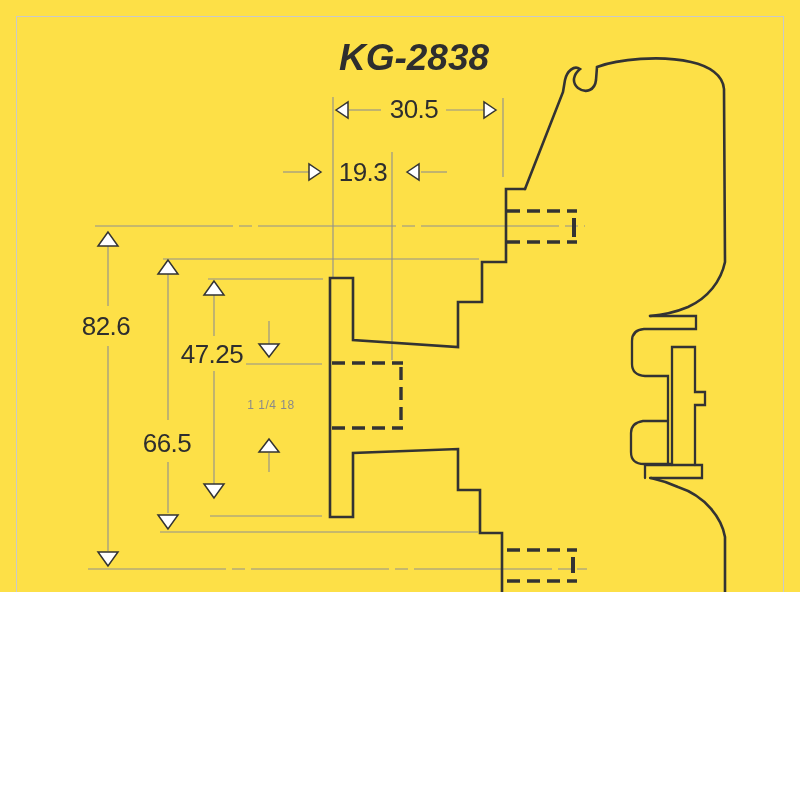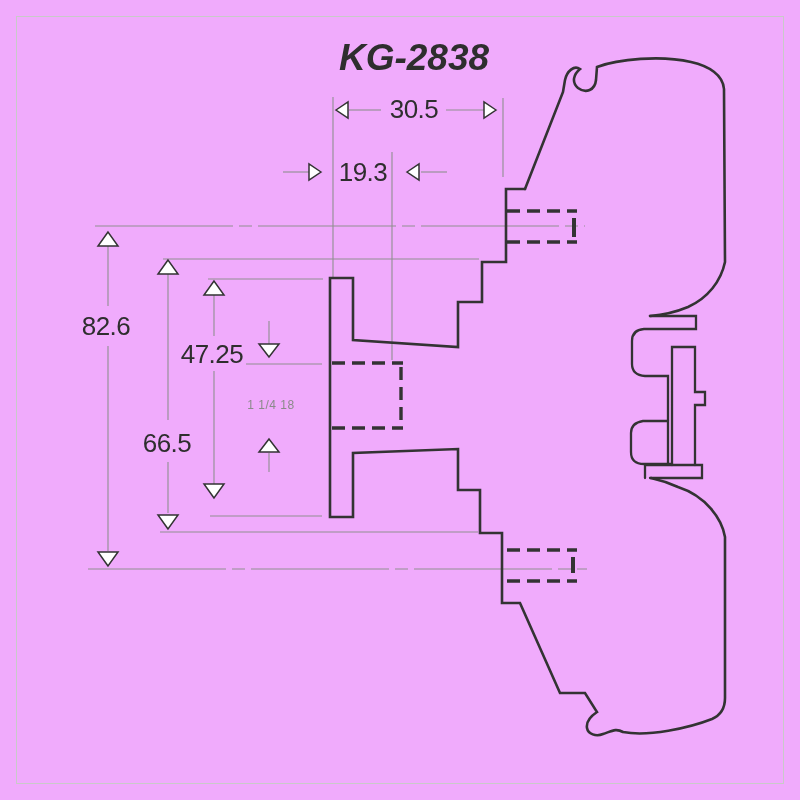--- a/index.html
+++ b/index.html
@@ -3,22 +3,22 @@
 <meta charset="utf-8">
 <style>
   html, body {
     margin: 0; padding: 0;
     background: #ffffff;
     font-family: "Liberation Sans", sans-serif;
   }
   .canvas {
     position: relative;
     width: 800px;
-    height: 800px;
-    background: #f0abfc;
+    height: 592px;
+    background: #fde047;
     overflow: hidden;
   }
   svg { position: absolute; left: 0; top: 0; }
   text { user-select: none; }
   .title-text {
     font-family: "Liberation Sans", sans-serif;
     font-size: 37px;
     font-weight: bold;
     font-style: italic;
     letter-spacing: 0px;

